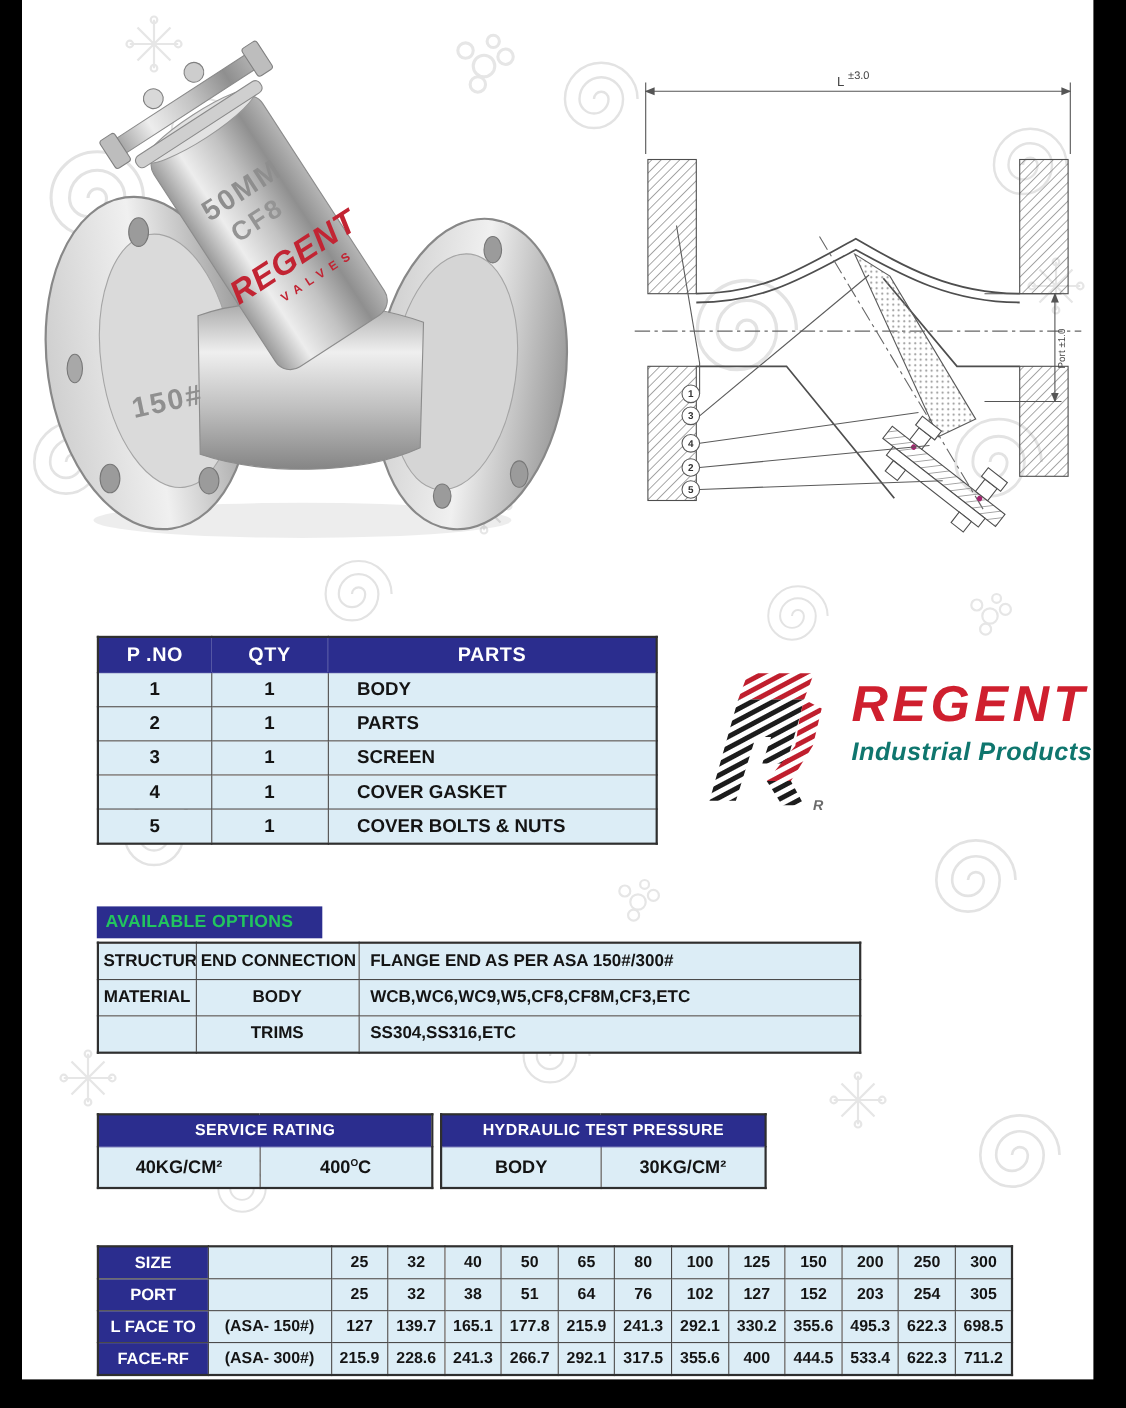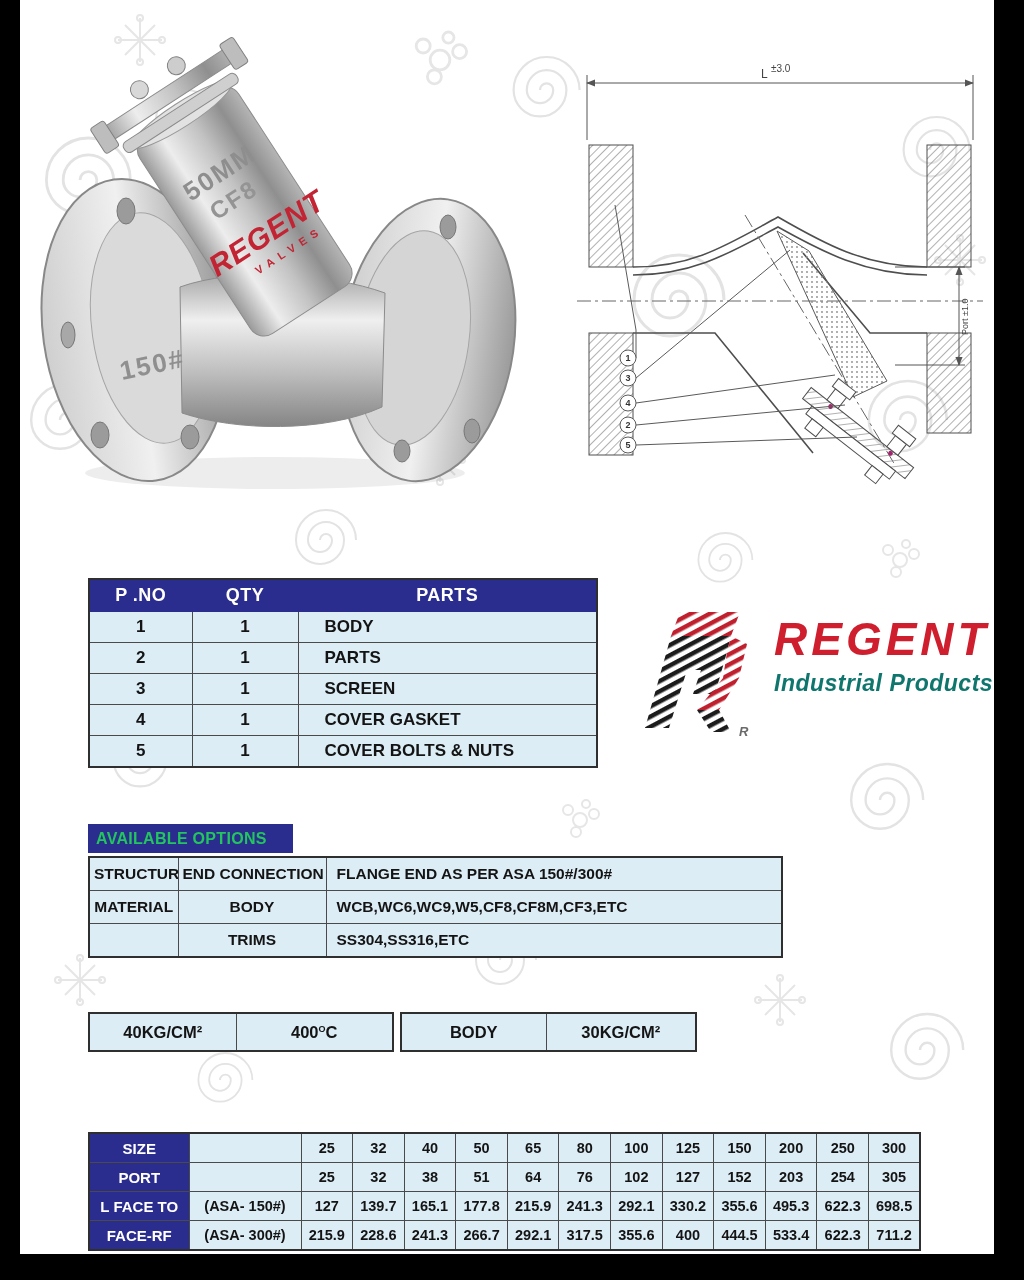--- a/index.html
+++ b/index.html
@@ -353,32 +353,38 @@
     </tbody>
   </table>
 
   <table class="tbl rate-table layer" style="left:68px;top:1012px;width:304px">
     <colgroup>
         <col style="width:147px">
         <col style="width:157px">
       </colgroup>
     <tbody>
       <tr>
+          <td class="hd" colspan="2">SERVICE RATING</td>
+        </tr>
+      <tr>
         <td>40KG/CM²</td>
         <td><span>400</span><sup>O</sup><span>C</span></td>
       </tr>
     </tbody>
   </table>
 
   <table class="tbl rate-table layer" style="left:380px;top:1012px;width:295px">
     <colgroup>
         <col style="width:145px">
         <col style="width:150px">
       </colgroup>
     <tbody>
+      <tr>
+          <td class="hd" colspan="2">HYDRAULIC TEST PRESSURE</td>
+        </tr>
       <tr>
         <td>BODY</td>
         <td>30KG/CM²</td>
       </tr>
     </tbody>
   </table>
 
   <table class="tbl dim-table layer" style="left:68px;top:1132px">
     <colgroup id="dim-cols">
         <col style="width: 100px;">

